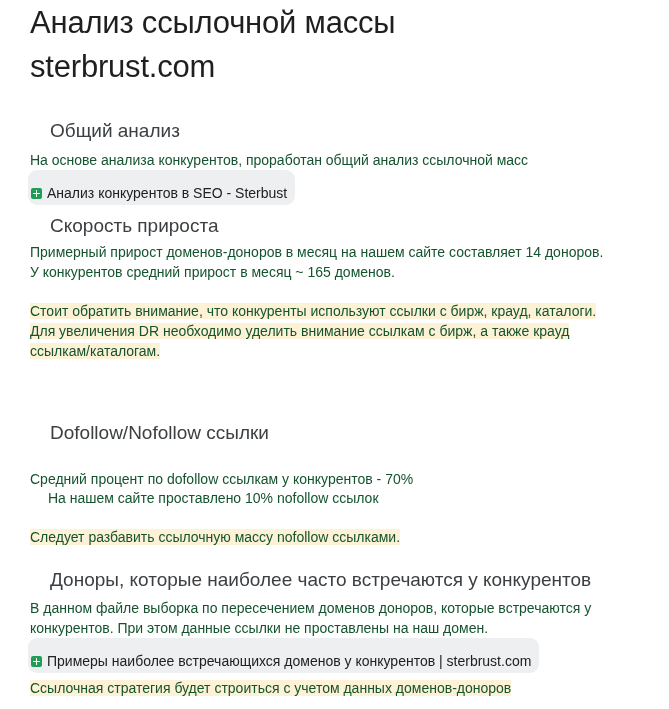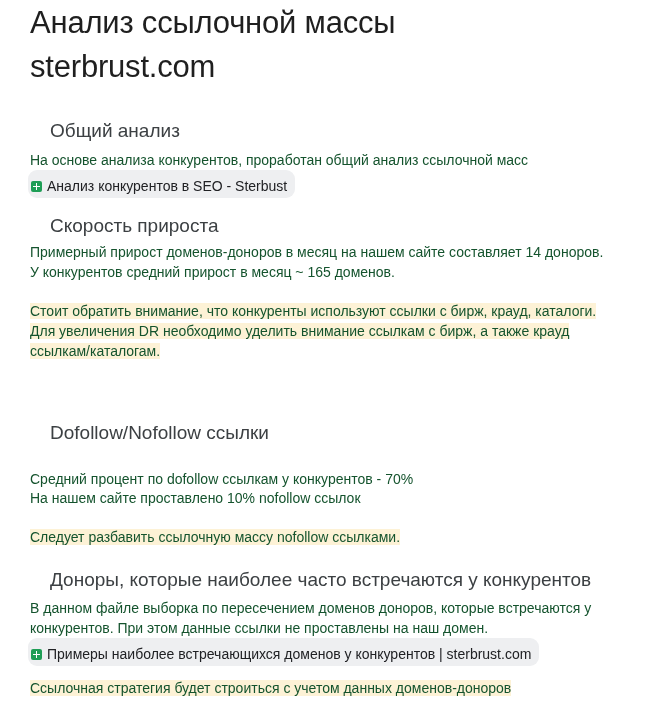--- a/index.html
+++ b/index.html
@@ -50,21 +50,21 @@
     }
     .hl {
       background: #fdf2d6;
     }
     .chip {
       position: absolute;
       left: -2px;
       display: inline-flex;
       align-items: center;
       height: 24px;
-      padding: 4px 8px 0 3px;
+      padding: 11px 8px 0 3px;
       background: #eeeff1;
       border-radius: 9px;
       font-size: 14px;
       color: #202124;
       white-space: nowrap;
       cursor: pointer;
     }
     .sheet-icon {
       display: inline-block;
       width: 11px;
@@ -106,21 +106,21 @@
 
   <div class="h2" style="top:214px;">Скорость прироста</div>
   <div class="p" style="top:242px;">Примерный прирост доменов-доноров в месяц на нашем сайте составляет 14 доноров.</div>
   <div class="p" style="top:262px;">У конкурентов средний прирост в месяц ~ 165 доменов.</div>
   <div class="p" style="top:301px;"><span class="hl">Стоит обратить внимание, что конкуренты используют ссылки с бирж, крауд, каталоги.</span></div>
   <div class="p" style="top:321px;"><span class="hl">Для увеличения DR необходимо уделить внимание ссылкам с бирж, а также крауд</span></div>
   <div class="p" style="top:341px;"><span class="hl">ссылкам/каталогам.</span></div>
 
   <div class="h2" style="top:421px;">Dofollow/Nofollow ссылки</div>
   <div class="p" style="top:469px;">Средний процент по dofollow ссылкам у конкурентов - 70%</div>
-  <div class="p" style="top:488px;">На нашем сайте проставлено 10% nofollow ссылок</div>
+  <div class="p" style="top:488px;margin-left:18px;">На нашем сайте проставлено 10% nofollow ссылок</div>
   <div class="p" style="top:527px;"><span class="hl">Следует разбавить ссылочную массу nofollow ссылками.</span></div>
 
   <div class="h2" style="top:568px;">Доноры, которые наиболее часто встречаются у конкурентов</div>
   <div class="p" style="top:598px;">В данном файле выборка по пересечением доменов доноров, которые встречаются у</div>
   <div class="p" style="top:618px;">конкурентов. При этом данные ссылки не проставлены на наш домен.</div>
   <div class="chip" style="top:638px;">
     <span class="sheet-icon"></span>
     <span>Примеры наиболее встречающихся доменов у конкурентов | sterbrust.com</span>
   </div>
   <div class="p" style="top:678px;"><span class="hl">Ссылочная стратегия будет строиться с учетом данных доменов-доноров</span></div>

